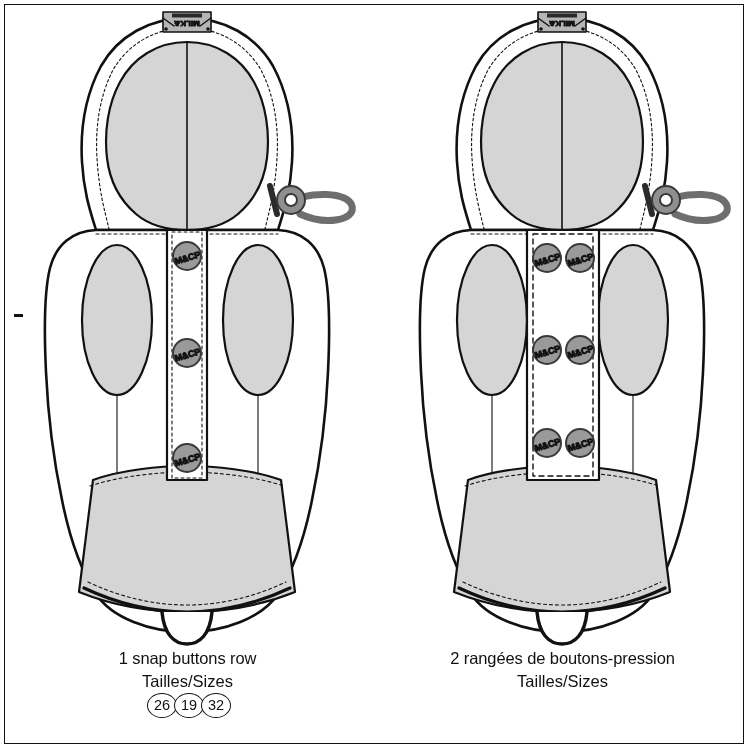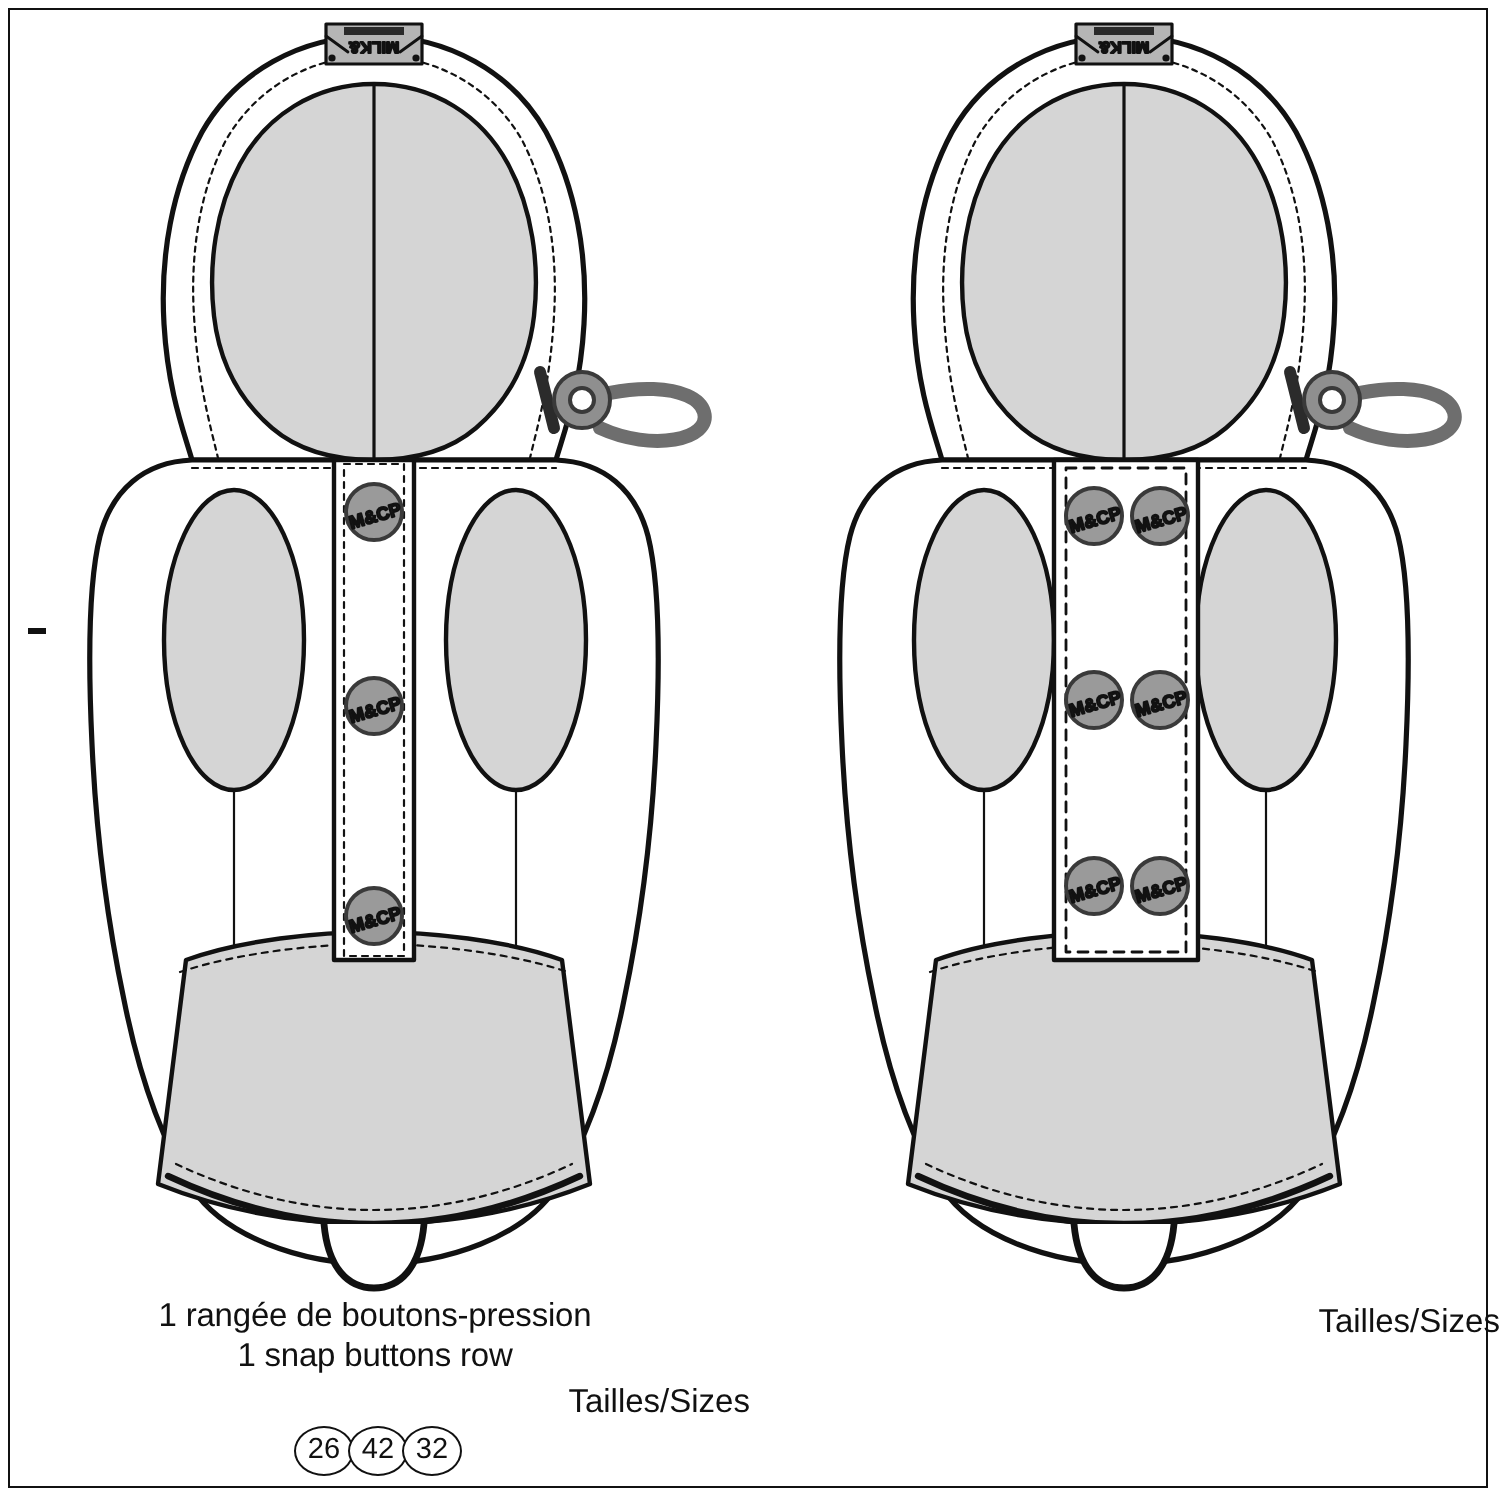--- a/index.html
+++ b/index.html
@@ -56,21 +56,20 @@
   .cap-line {
     font-size: 16.5px;
     line-height: 20px;
     letter-spacing: -0.1px;
     white-space: nowrap;
   }
   .cap-sizes-label {
     font-size: 16.5px;
     line-height: 22px;
     margin-top: 2px;
-    text-align: right;
   }
   .size-row {
     margin-top: 1px;
     display: flex;
     justify-content: center;
     align-items: center;
   }
   .size-chip {
     width: 30px;
     height: 25px;
@@ -210,26 +209,25 @@
             <circle cx="166" cy="29" r="1.8" fill="#111111" stroke="none"></circle>
             <circle cx="208" cy="29" r="1.8" fill="#111111" stroke="none"></circle>
             <rect x="172" y="13.5" width="30" height="4" fill="#2a2a2a" stroke="none"></rect>
             <text x="187" y="29" font-family="'Liberation Sans',sans-serif" font-size="8" font-weight="bold" fill="#1a1a1a" text-anchor="middle" transform="rotate(180 187 25)">MILK&amp;</text>
           </g>
         </g>
       </svg>
     </div>
 
     <div class="caption">
-      <div class="cap-line">1 rangée de boutons-pression</div>
       <div class="cap-line">1 snap buttons row</div>
       <div class="cap-sizes-label">Tailles/Sizes</div>
       <div class="size-row">
         <span class="size-chip">26</span>
-        <span class="size-chip">42</span>
+        <span class="size-chip">19</span>
         <span class="size-chip">32</span>
       </div>
     </div>
   </div>
 
   <div class="panel right">
     <div class="figure">
       <svg width="375" height="660" viewBox="0 0 375 660" xmlns="http://www.w3.org/2000/svg">
         <g fill="none" stroke="#111111" stroke-linejoin="round" stroke-linecap="round">
 
@@ -343,17 +341,18 @@
             <circle cx="166" cy="29" r="1.8" fill="#111111" stroke="none"></circle>
             <circle cx="208" cy="29" r="1.8" fill="#111111" stroke="none"></circle>
             <rect x="172" y="13.5" width="30" height="4" fill="#2a2a2a" stroke="none"></rect>
             <text x="187" y="29" font-family="'Liberation Sans',sans-serif" font-size="8" font-weight="bold" fill="#1a1a1a" text-anchor="middle" transform="rotate(180 187 25)">MILK&amp;</text>
           </g>
         </g>
       </svg>
     </div>
 
     <div class="caption">
+      <div class="cap-line">2 rangées de boutons-pression</div>
       <div class="cap-sizes-label">Tailles/Sizes</div>
     </div>
   </div>
 
 </div>
 
 </body></html>

